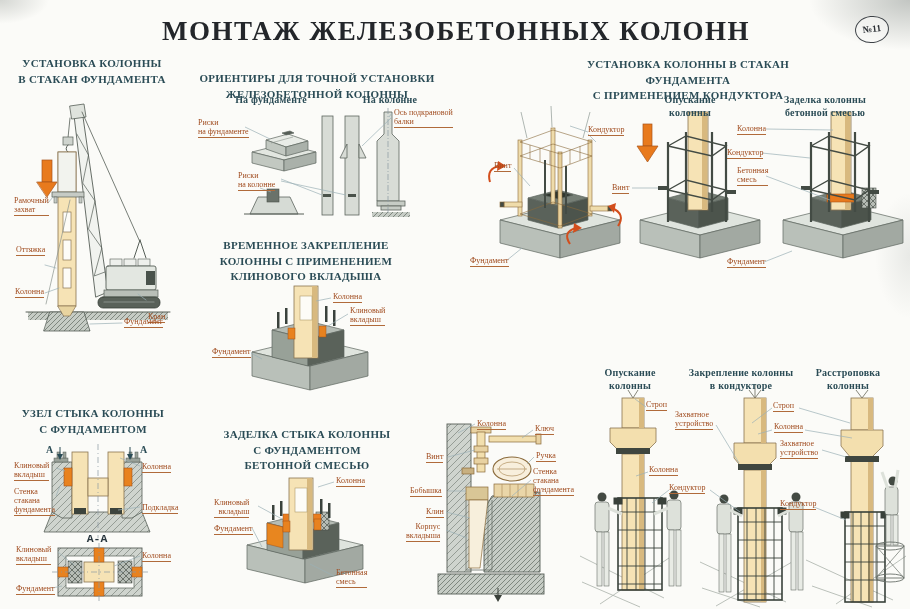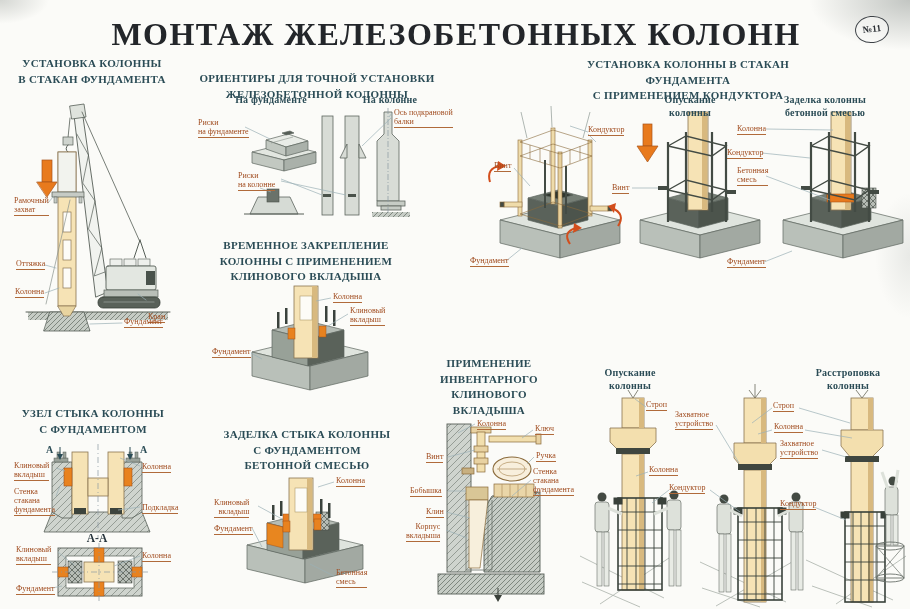--- a/index.html
+++ b/index.html
@@ -9,21 +9,21 @@
     background:
       radial-gradient(140px 70px at 100% 0%, rgba(148,154,150,.55), rgba(148,154,150,0) 72%),
       radial-gradient(70px 34px at 0% 0%, rgba(140,146,140,.35), rgba(140,146,140,0) 70%),
       radial-gradient(50px 90px at 100% 42%, rgba(165,170,166,.22), rgba(165,170,166,0) 70%),
       #fbfbf8;
   }
   .abs{position:absolute;}
   .layer{position:absolute;left:0;top:0;width:910px;height:609px;pointer-events:none;}
   #art{position:absolute;left:0;top:0;}
   .title{
-    font-weight:bold;font-size:32px;letter-spacing:1.5px;color:#23262a;
+    font-weight:bold;font-size:27px;letter-spacing:1.5px;color:#23262a;
     transform:translateX(-50%);white-space:nowrap;
   }
   .badge{
     width:32px;height:25px;border:1.4px solid #3c4146;border-radius:50%;
     color:#2c3035;font-weight:bold;font-size:9.5px;line-height:25px;text-align:center;
     transform:rotate(-7deg);background:rgba(250,250,248,.6);
   }
   .sec-h{
     font-weight:bold;font-size:11px;line-height:1.42;letter-spacing:.3px;color:#2b4c56;
     text-align:center;white-space:pre-line;transform:translateX(-50%);
@@ -31,21 +31,21 @@
   .cap{
     font-weight:bold;font-size:10px;line-height:1.25;letter-spacing:.2px;color:#2b4c56;
     text-align:center;white-space:pre-line;transform:translateX(-50%);
   }
   .lbl{
     font-size:8px;line-height:1.14;color:#a04b1e;white-space:pre-line;
     border-bottom:.7px solid #b06a3a;padding-bottom:1px;
   }
   .lbl.r{text-align:right;}
   .mark{font-weight:bold;font-size:10px;color:#2b4c56;}
-  .aa{font-weight:bold;font-size:11.5px;color:#26343c;transform:translateX(-50%);}
+  .aa{font-weight:bold;font-size:11.5px;color:#26343c;transform:translateX(-50%);font-family:Liberation Mono, monospace;}
 </style>
 </head>
 <body>
 
 <div id="poster">
 
 <svg id="art" width="910" height="609" viewBox="0 0 910 609">
   <defs>
     <pattern id="pcon" width="7" height="7" patternUnits="userSpaceOnUse">
       <rect width="7" height="7" fill="#cfd4ce"></rect>
@@ -568,21 +568,21 @@
 </svg>
 
 <div class="abs title" style="left:456px;top:16px">МОНТАЖ ЖЕЛЕЗОБЕТОННЫХ КОЛОНН</div>
 <div class="abs badge" style="left:855px;top:16px">№11</div>
 
 <div class="layer">
   <div class="abs sec-h" style="left:92px;top:56px">УСТАНОВКА КОЛОННЫ
 В СТАКАН ФУНДАМЕНТА</div>
   <div class="abs lbl" style="left:14px;top:196px">Рамочный
 захват</div>
-  <div class="abs lbl" style="left:16px;top:259px">Оттяжка</div>
+  <div class="abs lbl" style="left:16px;top:245px">Оттяжка</div>
   <div class="abs lbl" style="left:15px;top:287px">Колонна</div>
   <div class="abs lbl" style="left:148px;top:312px">Кран</div>
   <div class="abs lbl" style="left:124px;top:317px">Фундамент</div>
 </div>
 
 <div class="layer">
   <div class="abs sec-h" style="left:317px;top:71px">ОРИЕНТИРЫ ДЛЯ ТОЧНОЙ УСТАНОВКИ
 ЖЕЛЕЗОБЕТОННОЙ КОЛОННЫ</div>
   <div class="abs cap" style="left:271px;top:94px">На фундаменте</div>
   <div class="abs cap" style="left:390px;top:94px">На колонне</div>
@@ -647,40 +647,38 @@
 БЕТОННОЙ СМЕСЬЮ</div>
   <div class="abs lbl" style="left:336px;top:476px">Колонна</div>
   <div class="abs lbl r" style="left:214px;top:498px">Клиновый
 вкладыш</div>
   <div class="abs lbl" style="left:214px;top:524px">Фундамент</div>
   <div class="abs lbl" style="left:336px;top:568px">Бетонная
 смесь</div>
 </div>
 
 <div class="layer">
-  <div class="abs sec-h" style="left:489px;top:356px">ПРИМЕНЕНИЕ
-ИНВЕНТАРНОГО
-КЛИНОВОГО
-ВКЛАДЫША</div>
   <div class="abs lbl" style="left:477px;top:419px">Колонна</div>
   <div class="abs lbl" style="left:535px;top:424px">Ключ</div>
   <div class="abs lbl r" style="left:426px;top:452px">Винт</div>
   <div class="abs lbl" style="left:536px;top:451px">Ручка</div>
   <div class="abs lbl r" style="left:410px;top:486px">Бобышка</div>
   <div class="abs lbl" style="left:533px;top:467px">Стенка
 стакана
 фундамента</div>
   <div class="abs lbl r" style="left:426px;top:507px">Клин</div>
   <div class="abs lbl r" style="left:406px;top:522px">Корпус
 вкладыша</div>
 </div>
 
 <div class="layer">
   <div class="abs cap" style="left:630px;top:367px">Опускание
 колонны</div>
+  <div class="abs cap" style="left:741px;top:367px">Закрепление колонны
+в кондукторе</div>
   <div class="abs cap" style="left:848px;top:367px">Расстроповка
 колонны</div>
   <div class="abs lbl" style="left:646px;top:400px">Строп</div>
   <div class="abs lbl" style="left:649px;top:465px">Колонна</div>
   <div class="abs lbl" style="left:669px;top:483px">Кондуктор</div>
   <div class="abs lbl" style="left:675px;top:410px">Захватное
 устройство</div>
   <div class="abs lbl" style="left:773px;top:401px">Строп</div>
   <div class="abs lbl" style="left:774px;top:422px">Колонна</div>
   <div class="abs lbl" style="left:780px;top:439px">Захватное

